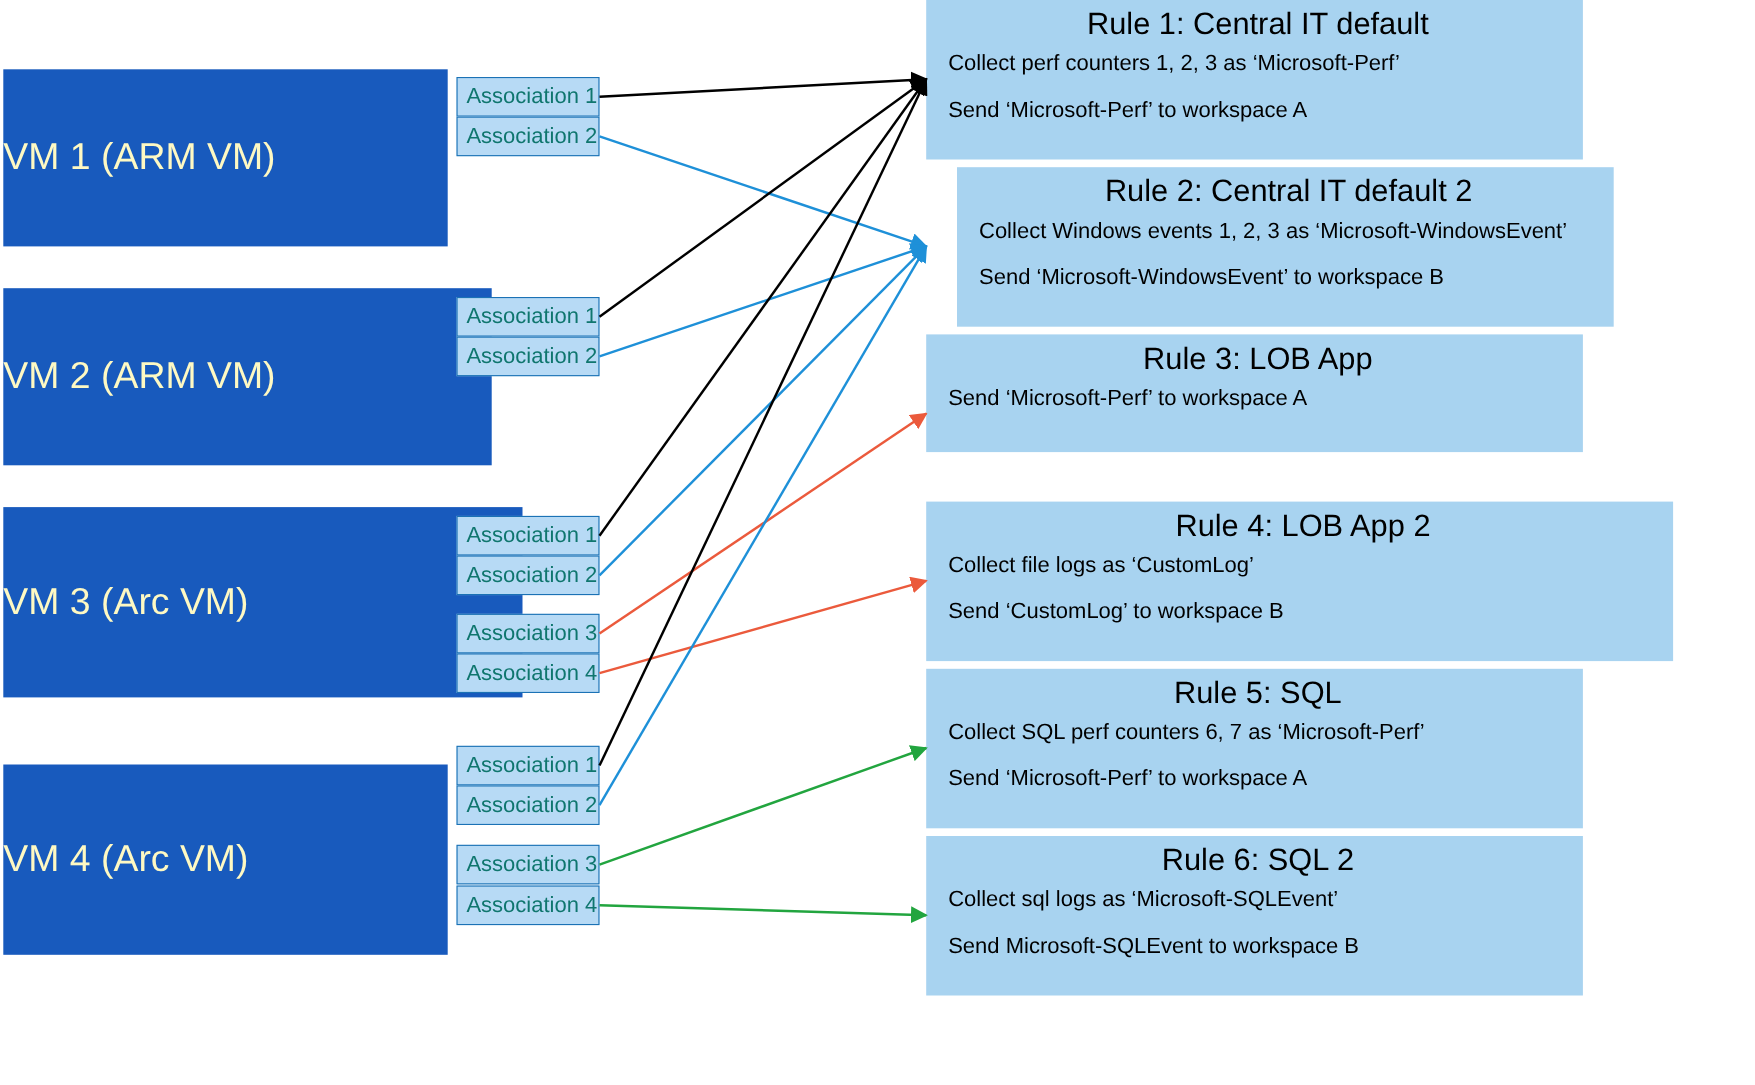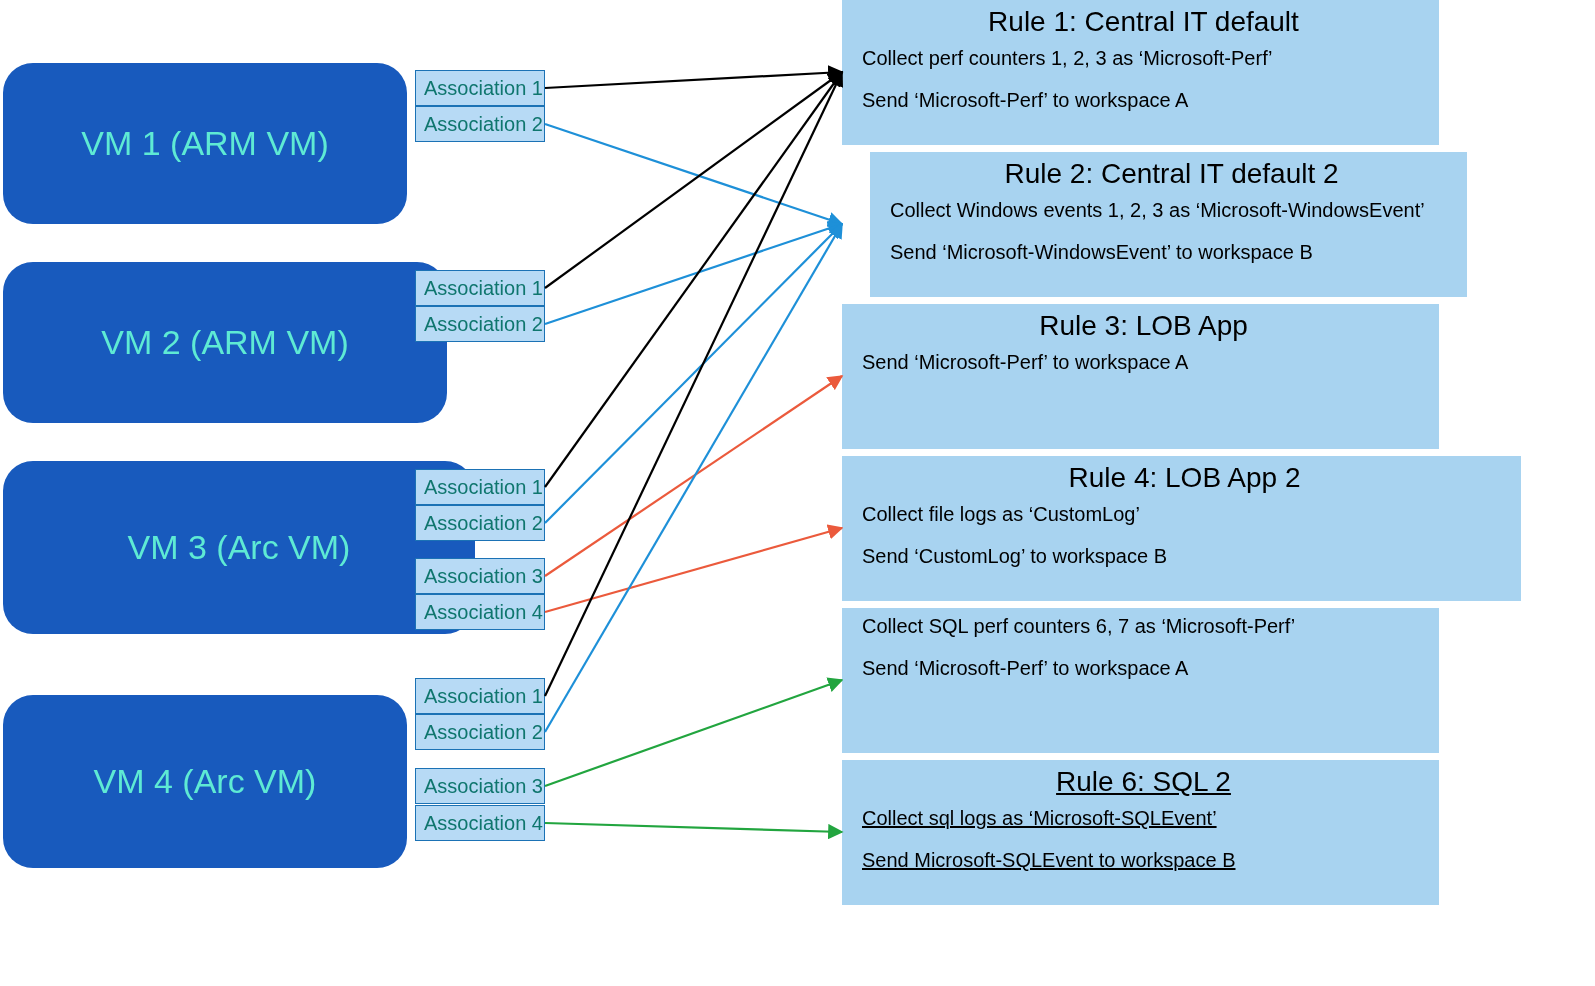--- a/index.html
+++ b/index.html
@@ -12,27 +12,25 @@
     overflow: hidden;
   }
   .canvas {
     position: relative;
     width: 1595px;
     height: 986px;
   }
   .vm-box {
     position: absolute;
     background: #185abd; 
-    color: #5eead4;
+    color: #fef9c3;
     display: flex;
     align-items: center;
-    justify-content: center;
     font-size: 34px;
     font-weight: 300;
-    border-radius: 30px;
   }
   .assoc-box {
     position: absolute;
     background: #b7daf5;
     border: 1px solid #1b72b5;
     color: #0f766e;
     font-size: 20px;
     padding-left: 8px;
     display: flex;
     align-items: center;
@@ -110,34 +108,35 @@
   <div class="rule-box" style="left:842px; top:0px; width:597px; height:145px;">
     <div class="rule-title">Rule 1: Central IT default</div>
     <div class="rule-line">Collect perf counters 1, 2, 3 as ‘Microsoft-Perf’</div>
     <div class="rule-line">Send ‘Microsoft-Perf’ to workspace A</div>
   </div>
   <div class="rule-box" style="left:842px; top:152px; width:597px; height:145px;margin-left:28px;">
     <div class="rule-title">Rule 2: Central IT default 2</div>
     <div class="rule-line">Collect Windows events 1, 2, 3 as ‘Microsoft-WindowsEvent’</div>
     <div class="rule-line">Send ‘Microsoft-WindowsEvent’ to workspace B</div>
   </div>
-  <div class="rule-box" style="left:842px; top:304px; width:597px; height:145px;">
+  <div class="rule-box" style="left:842px; top:304px; width:597px; height:107px;">
     <div class="rule-title">Rule 3: LOB App</div>
     <div class="rule-line">Send ‘Microsoft-Perf’ to workspace A</div>
   </div>
   <div class="rule-box" style="left:842px; top:456px; width:679px; height:145px;">
     <div class="rule-title">Rule 4: LOB App 2</div>
     <div class="rule-line">Collect file logs as ‘CustomLog’</div>
     <div class="rule-line">Send ‘CustomLog’ to workspace B</div>
   </div>
   <div class="rule-box" style="left:842px; top:608px; width:597px; height:145px;">
+    <div class="rule-title">Rule 5: SQL</div>
     <div class="rule-line">Collect SQL perf counters 6, 7 as ‘Microsoft-Perf’</div>
     <div class="rule-line">Send ‘Microsoft-Perf’ to workspace A</div>
   </div>
-  <div class="rule-box" style="left:842px; top:760px; width:597px; height:145px;text-decoration:underline;">
+  <div class="rule-box" style="left:842px; top:760px; width:597px; height:145px;">
     <div class="rule-title">Rule 6: SQL 2</div>
     <div class="rule-line">Collect sql logs as ‘Microsoft-SQLEvent’</div>
     <div class="rule-line">Send Microsoft-SQLEvent to workspace B</div>
   </div>
 
   <svg class="overlay">
     <defs>
       <marker id="ah-black" viewBox="0 0 10 10" refX="9" refY="5" markerWidth="7" markerHeight="7" orient="auto-start-reverse">
         <path d="M 0 0 L 10 5 L 0 10 z" fill="#000000"></path>
       </marker>

